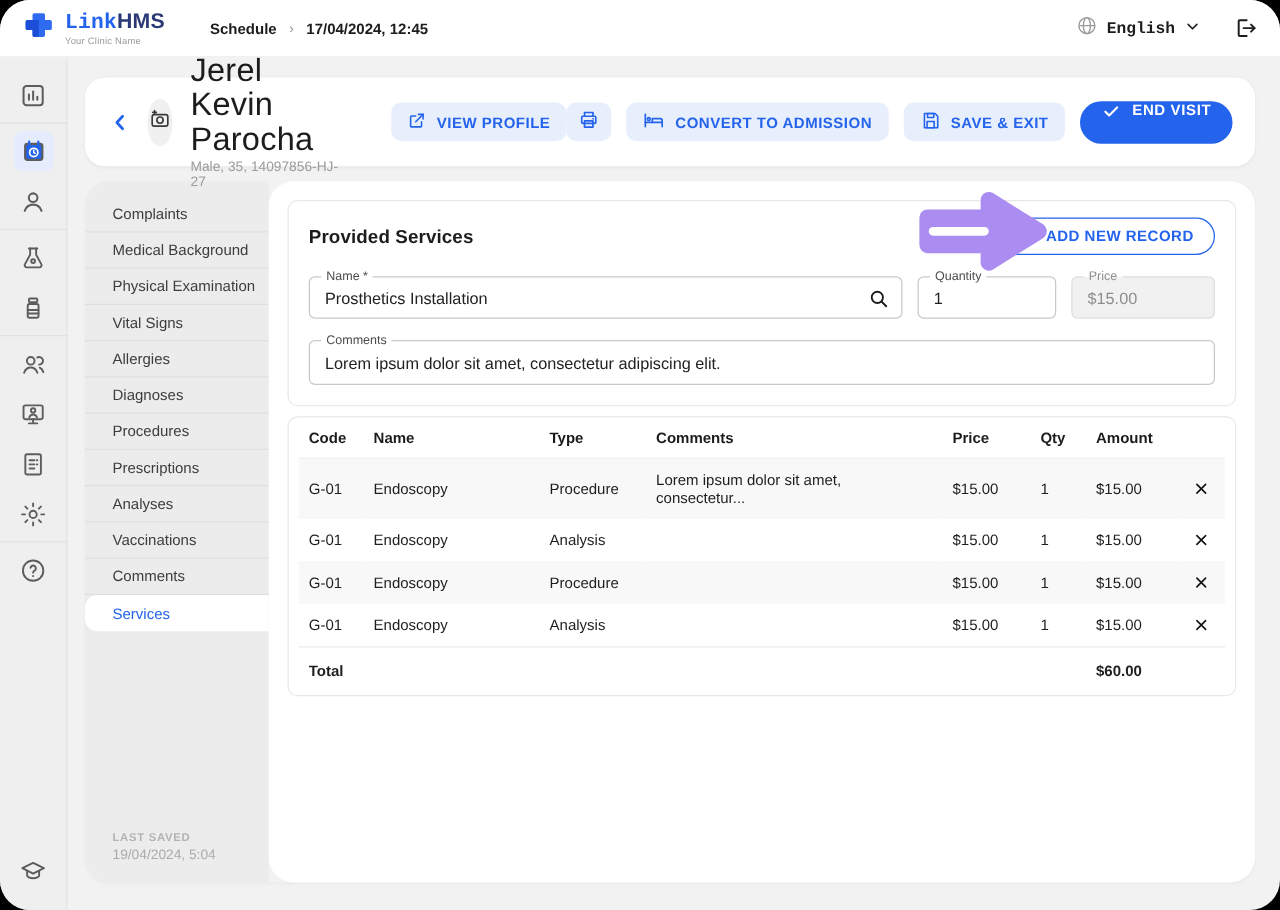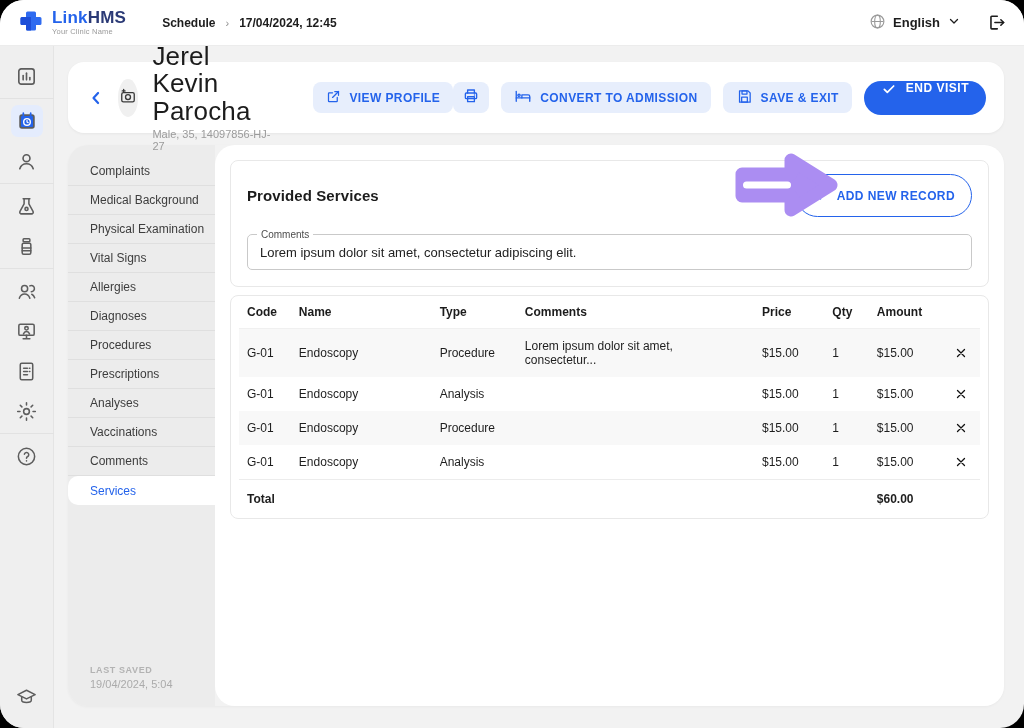--- a/index.html
+++ b/index.html
@@ -21,26 +21,26 @@
     position: absolute; left: 0; right: 0; top: 0; height: 46px;
     background: #fff;
     display: flex; align-items: center;
     padding: 0 18px;
     border-bottom: 1px solid #ececec;
     z-index: 10;
   }
   .brand { display: flex; align-items: center; gap: 8px; }
   .brand-text { display: flex; flex-direction: column; line-height: 1; }
   .brand-name { font-size: 17px; font-weight: 700; letter-spacing: .2px; }
-  .brand-name .b1 { color: #2463eb; }
+  .brand-name .b1 { color: #2463eb; font-family: Liberation Mono, monospace; }
   .brand-name .b2 { color: #2b3a76; font-weight: 600; }
   .brand-tag { font-size: 7.5px; color: #9a9a9a; margin-top: 2px; letter-spacing: .2px; }
   .crumbs { display: flex; align-items: center; gap: 10px; margin-left: 36px; font-size: 12px; font-weight: 700; color: #1d1d1d; }
   .crumb-sep { color: #8f8f8f; font-size: 11px; font-weight: 400; }
-  .top-right { margin-left: auto; display: flex; align-items: center; gap: 26px; }
+  .top-right { margin-left: auto; display: flex; align-items: center; gap: 26px; font-family: Liberation Mono, monospace; }
   .lang { display: flex; align-items: center; gap: 7px; font-size: 13px; font-weight: 700; color: #1d1d1d; cursor: pointer; }
   
   .rail {
     position: absolute; left: 0; top: 46px; bottom: 0; width: 54px;
     background: #efefef;
     border-right: 1px solid #e4e4e4;
     display: flex; flex-direction: column; align-items: center;
     padding-top: 10px; z-index: 5;
   }
   .rail-item { width: 54px; height: 40px; display: flex; align-items: center; justify-content: center; cursor: pointer; }
@@ -121,21 +121,21 @@
   .card {
     border: 1px solid #e8e8e8; border-radius: 8px;
     background: #fff;
   }
   .card-form { padding: 13px 16px 16px; }
   .card-head { display: flex; align-items: center; justify-content: space-between; }
   .section-title { font-size: 15px; font-weight: 700; color: #1c1c1c; letter-spacing: .1px; }
   .btn-outline {
     background: #fff; color: #2463eb;
     border: 1.5px solid #2463eb; border-radius: 999px;
-    height: 43px; padding: 0 16px;
+    height: 30px; padding: 0 16px;
     display: flex; align-items: center; gap: 9px;
     font-family: "Liberation Sans", sans-serif;
     font-size: 12px; font-weight: 700; letter-spacing: .4px;
     cursor: pointer;
   }
   .form-row { display: flex; gap: 12px; margin-top: 17px; }
   .field { position: relative; border: 1px solid #c9c9c9; border-radius: 5px; height: 34px; display: flex; align-items: center; background: #fff; }
   .field input {
     border: none; outline: none; background: transparent;
     font-family: "Liberation Sans", sans-serif;
@@ -410,20 +410,40 @@
           <button class="btn-outline">
             <span>
               <svg width="15" height="15" viewBox="0 0 24 24" fill="none" stroke="#2463eb" stroke-width="2.2" stroke-linecap="round">
                   <path d="M12 5v14M5 12h14"></path>
                 </svg>
             </span>
             <span>ADD NEW RECORD</span>
           </button>
         </div>
         <div class="form-row">
+          <div class="field f-name">
+            <span class="flabel">Name *</span>
+            <input type="text" value="Prosthetics Installation" style="">
+            <span class="search-ic">
+              <svg width="18" height="18" viewBox="0 0 24 24" fill="none" stroke="#1c1c1c" stroke-width="2" stroke-linecap="round">
+                  <circle cx="10.5" cy="10.5" r="6"></circle>
+                  <path d="M15.2 15.2 20 20"></path>
+                </svg>
+            </span>
+          </div>
+          <div class="field f-qty">
+            <span class="flabel">Quantity</span>
+            <input type="text" value="1" style="">
+          </div>
+          <div class="field f-price">
+            <span class="flabel">Price</span>
+            <input type="text" disabled="" value="$15.00" style="">
+          </div>
+        </div>
+        <div class="form-row">
           <div class="field f-comments">
             <span class="flabel">Comments</span>
             <input type="text" value="Lorem ipsum dolor sit amet, consectetur adipiscing elit." style="">
           </div>
         </div>
       </div>
 
       <div class="card card-table">
         <table>
           <thead>

